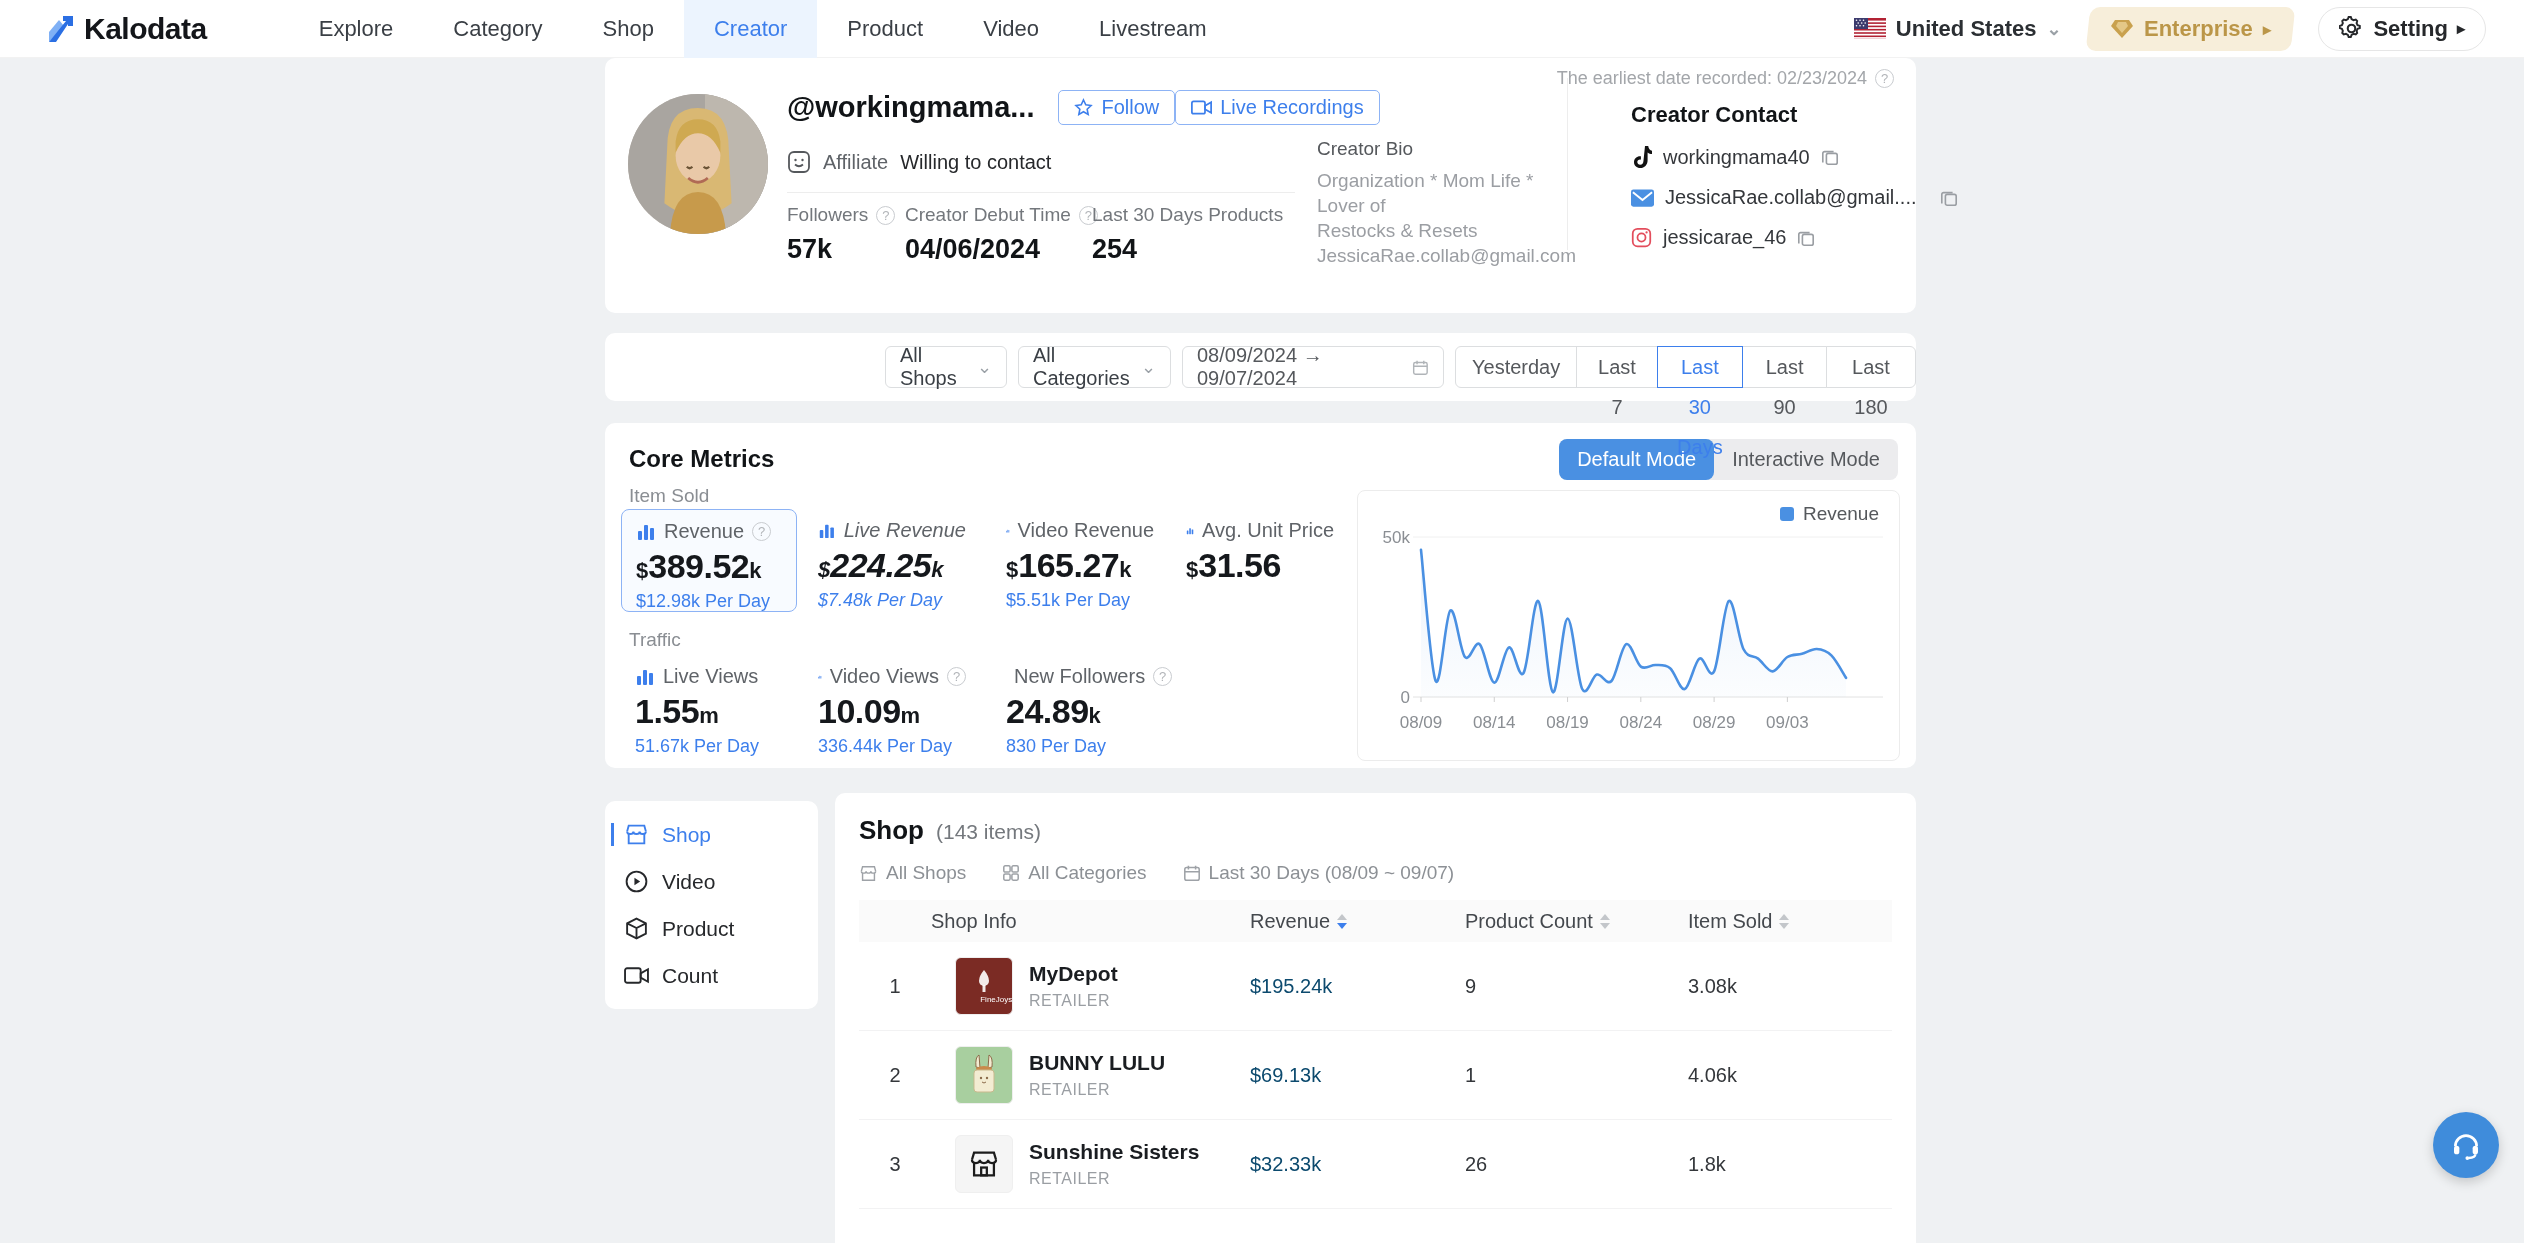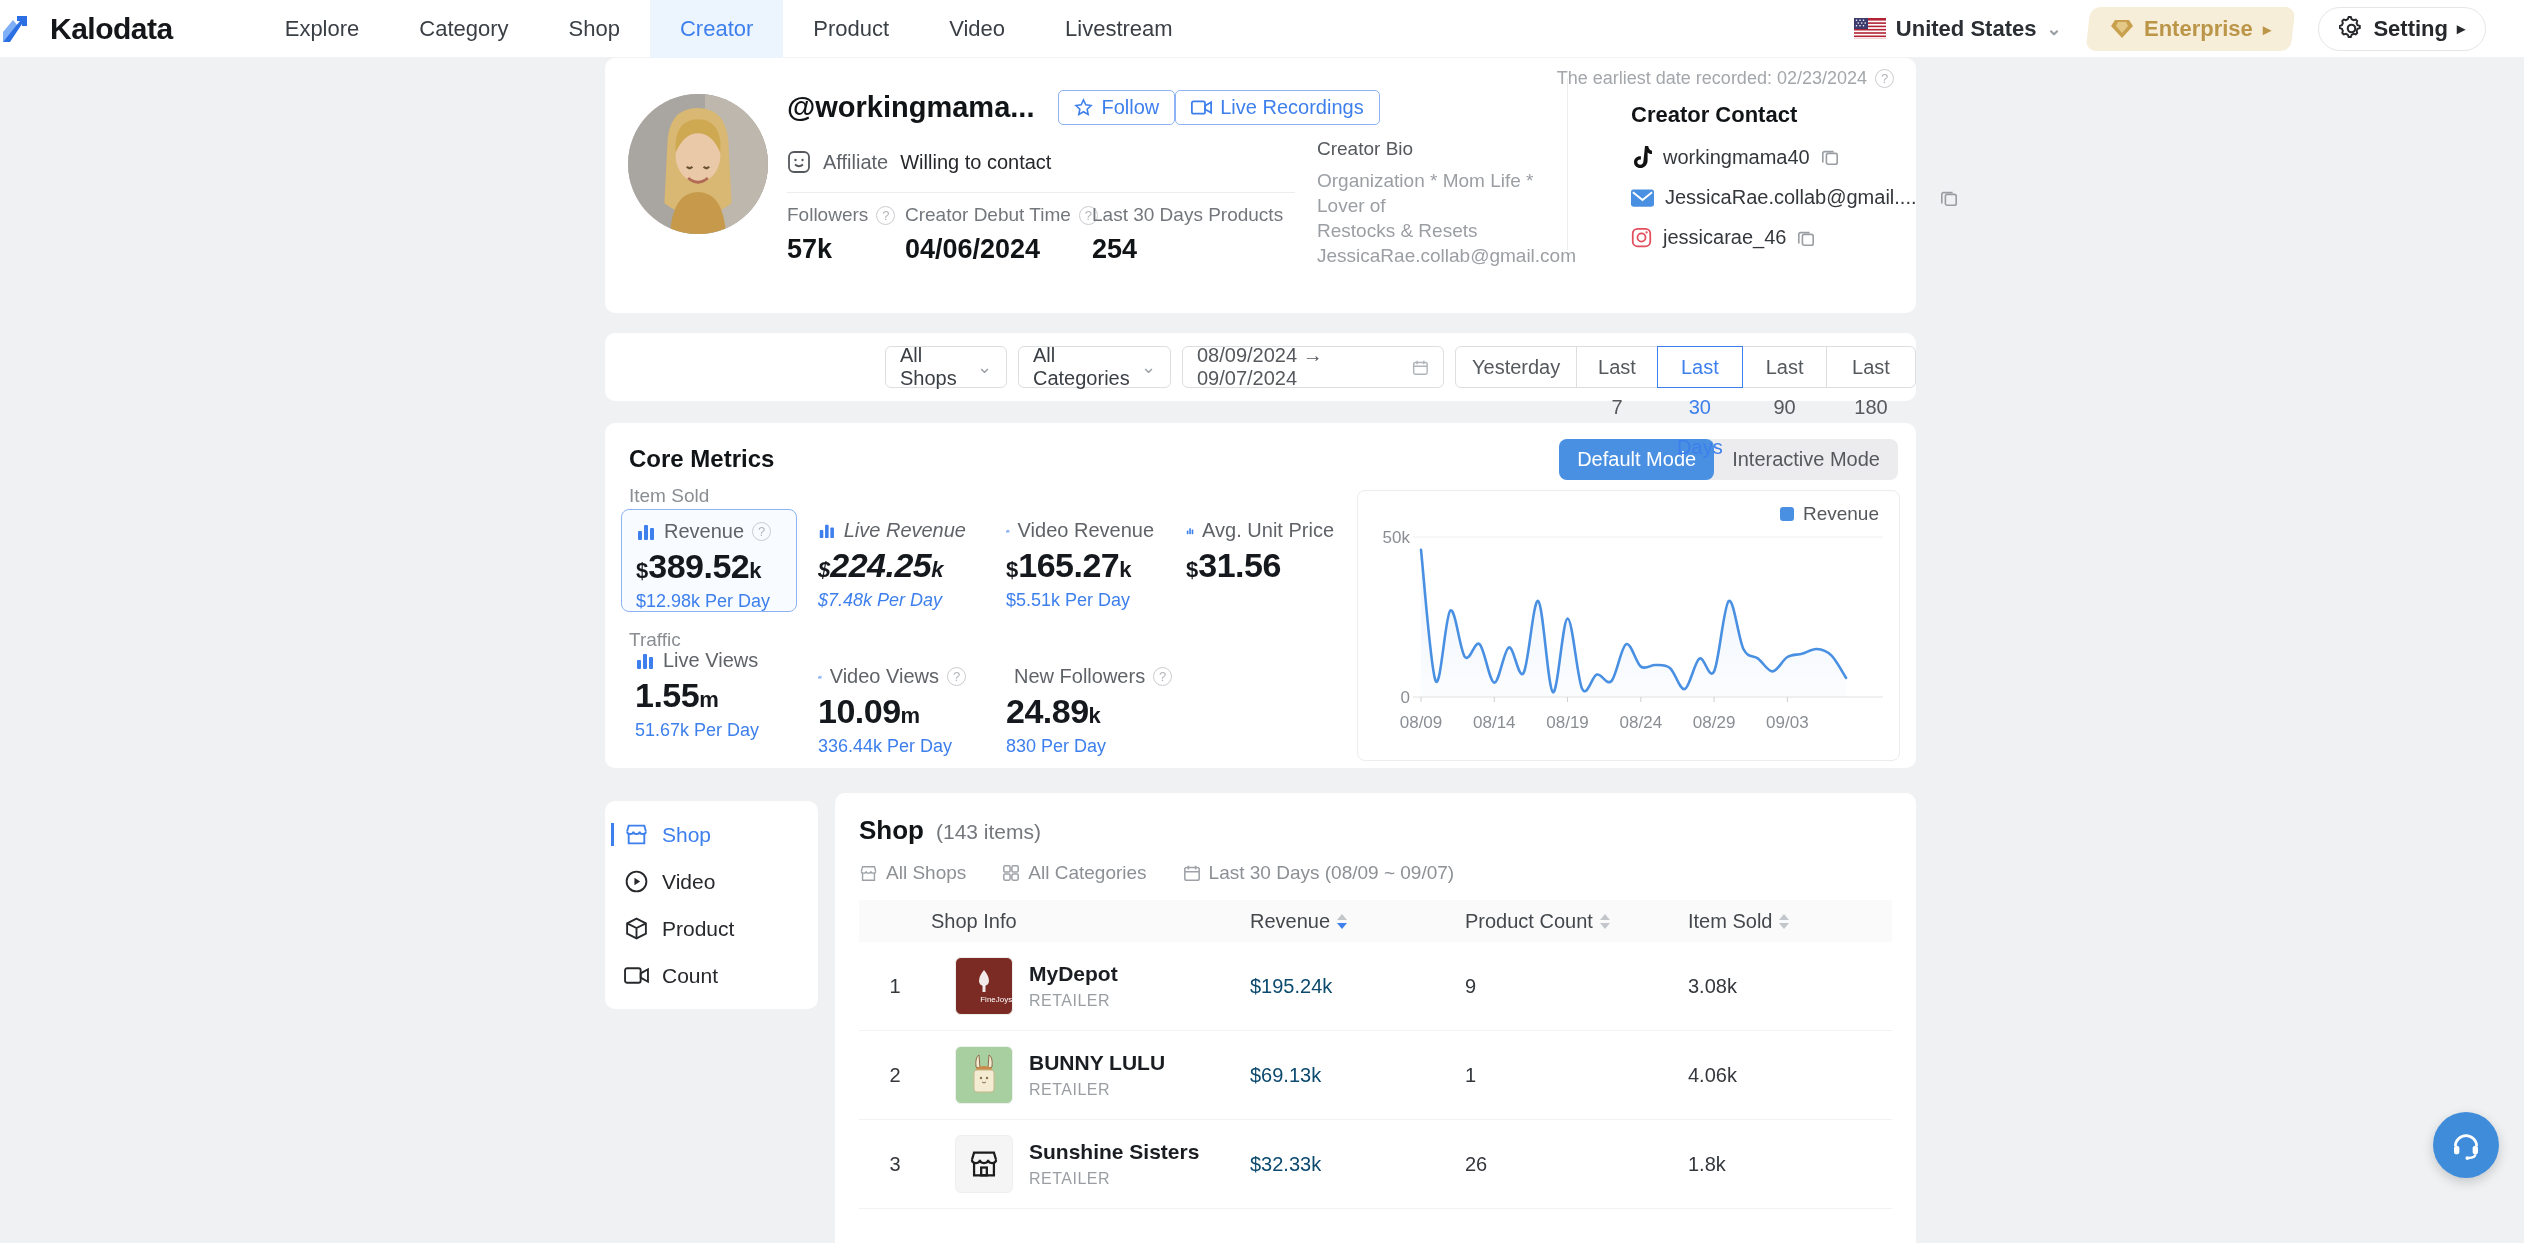--- a/index.html
+++ b/index.html
@@ -2,21 +2,21 @@
 <html><head>
 <meta charset="utf-8">
 <style>
   * { margin:0; padding:0; box-sizing:border-box; }
   html,body { width:2524px; height:1243px; overflow:hidden; background:#eff1f3;
     font-family:"Liberation Sans", sans-serif; color:#26282b; }
 
   
   .topnav { position:absolute; top:0; left:0; width:2524px; height:58px; background:#fff;
     display:flex; align-items:center; border-bottom:1px solid #f2f2f2; z-index:20; }
-  .logo { display:flex; align-items:center; gap:22px; }
+  .logo { display:flex; align-items:center; gap:10px; padding-left:46px; }
   .logo-text { font-size:30px; font-weight:700; color:#14161a; letter-spacing:-0.5px; }
   .menu { display:flex; margin-left:82px; height:58px; }
   .menu-item { line-height:58px; padding:0 30px; font-size:22px; color:#3a3f45; cursor:pointer; }
   .menu-item.active { color:#3d7fec; background:#ecf4fe; }
   .nav-right { margin-left:auto; display:flex; align-items:center; gap:26px; padding-right:38px; }
   .country { display:flex; align-items:center; gap:10px; font-size:22px; font-weight:700; color:#2b2f33; }
   .chev { font-size:18px; color:#9aa0a6; }
   .enterprise { display:flex; align-items:center; gap:10px; background:#f7eeda; color:#bb9648;
     font-size:22px; font-weight:700; padding:9px 22px; border-radius:10px; transform:skewX(-6deg); }
   .enterprise > * { transform:skewX(6deg); }
@@ -415,21 +415,21 @@
       <div class="m-value">
           <span class="m-prefix">$</span>
           <span class="m-num">31.56</span>
           <span class="m-suffix"></span>
         </div>
       <div class="m-perday"></div>
     </div>
 
     <div class="group-label" style="top:206px;">Traffic</div>
 
-    <div class="metric" style="left:16px; top:216px;">
+    <div class="metric" style="left:16px; top:232px;">
       <div class="m-label">
         <svg width="20" height="20" viewBox="0 0 20 20">
             <rect x="2" y="9" width="4" height="9" rx="1" fill="#3d7fec"></rect>
             <rect x="8" y="3" width="4" height="15" rx="1" fill="#3d7fec"></rect>
             <rect x="14" y="6" width="4" height="12" rx="1" fill="#3d7fec"></rect>
           </svg>
         <span>Live Views</span>
       </div>
       <div class="m-value">
           <span class="m-num">1.55</span>

